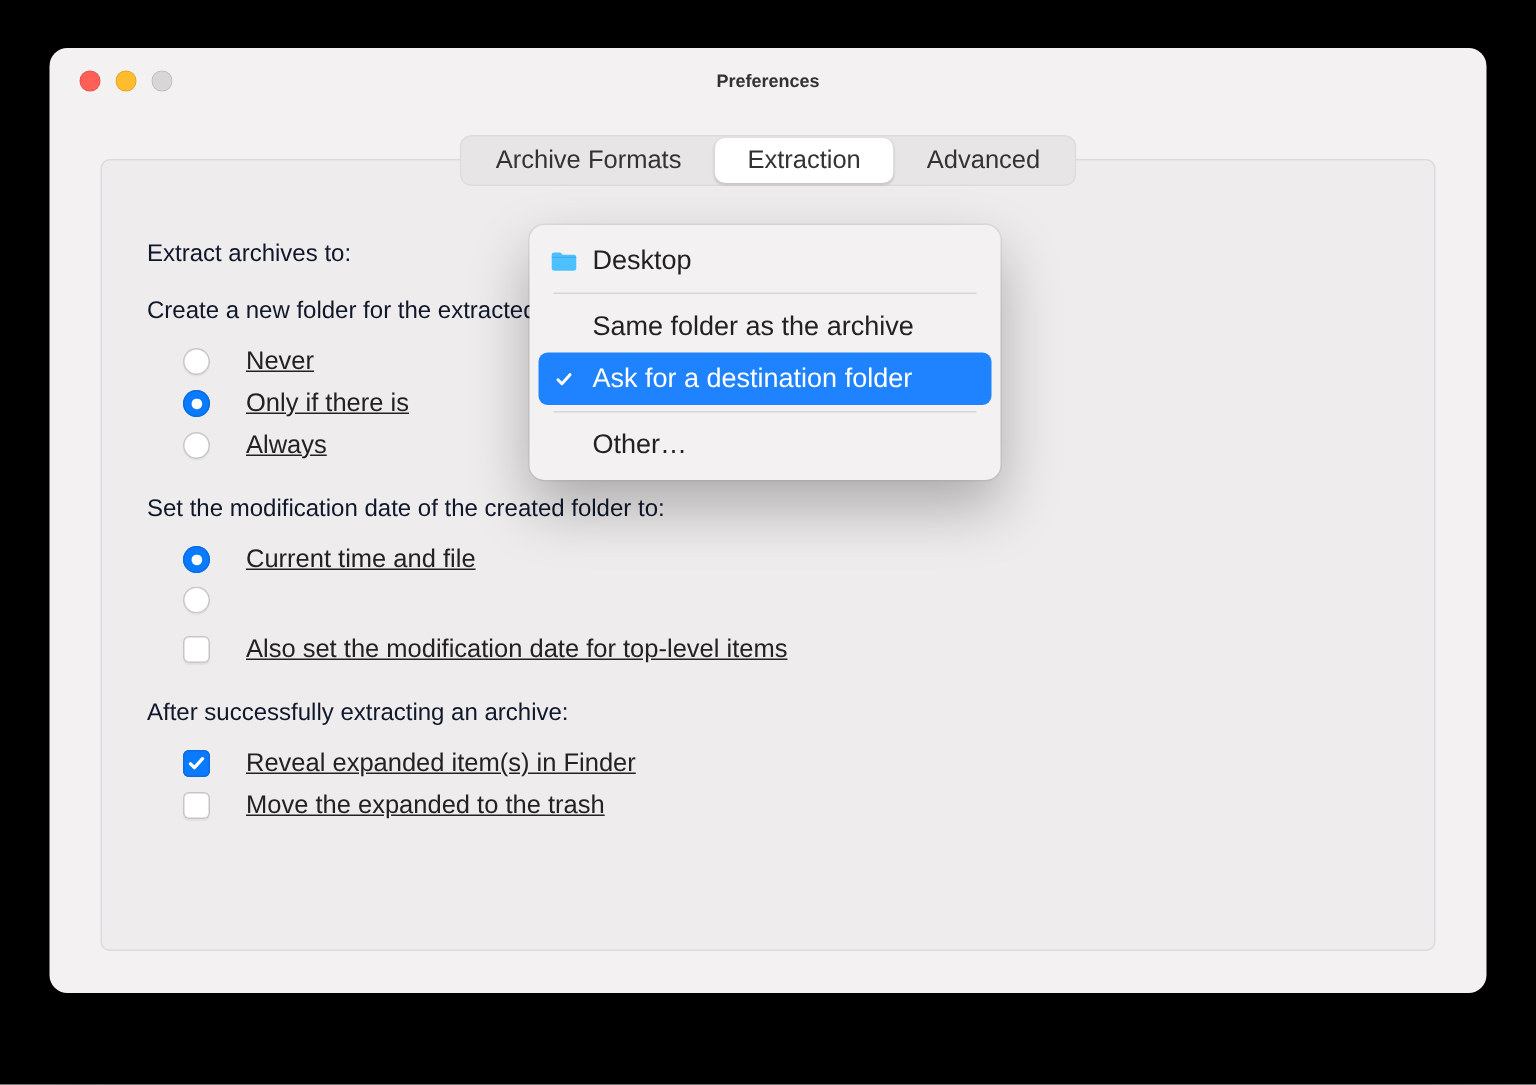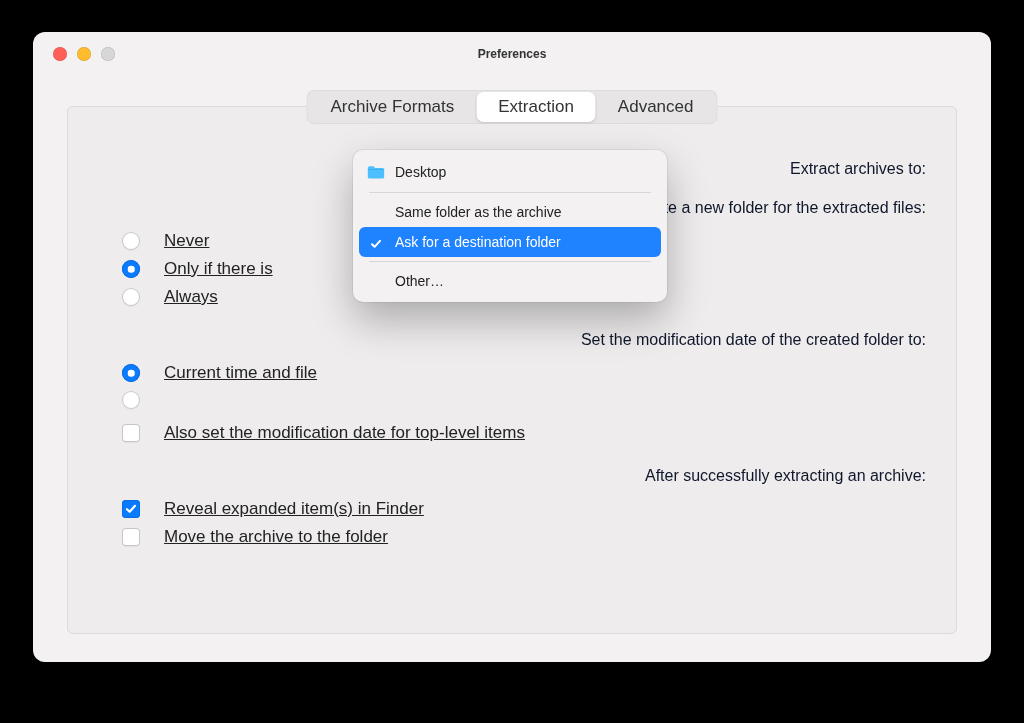--- a/index.html
+++ b/index.html
@@ -52,21 +52,20 @@
     }
 
     .content-pane {
       position: relative;
       margin: 30px 34px 20px 34px;
       height: 528px;
       background: #eeeced;
       border: 1px solid #dcdadc;
       border-radius: 6px;
       padding: 52px 30px 20px 30px;
-      text-align: right;
     }
 
     .tabs {
       position: absolute;
       top: -17px;
       left: 50%;
       transform: translateX(-50%);
       display: flex;
       background: #e7e5e6;
       border-radius: 8px;
@@ -151,38 +150,37 @@
       border-radius: 10px;
       box-shadow: 0 18px 40px rgba(0,0,0,0.28), 0 0 0 1px rgba(0,0,0,0.06);
       padding: 6px 0;
       z-index: 100;
     }
     .menu-item {
       display: flex;
       align-items: center;
       gap: 10px;
       padding: 7px 18px 7px 14px;
-      font-size: 14px;
+      font-size: 18px;
       color: #222;
     }
     .menu-item .slot {
       width: 18px;
       display: flex;
       justify-content: center;
       align-items: center;
       flex-shrink: 0;
     }
     .menu-item.selected {
       background: #1f82ff;
       color: #fff;
       border-radius: 6px;
       margin: 0 6px;
       padding-left: 8px;
       padding-right: 12px;
-      align-items: flex-end;
     }
     .menu-sep {
       height: 1px;
       background: #d8d6d7;
       margin: 4px 16px;
     }
 
     .folder-icon {
       width: 22px; height: 18px; position: relative;
     }
@@ -263,21 +261,21 @@
             <svg viewBox="0 0 12 12">
                 <path d="M2 6.2 L4.6 8.8 L10 2.8"></path>
               </svg>
           </span>
           <span>Reveal expanded item(s) in Finder</span>
         </div>
         <div class="opt">
           <span class="check">
             
           </span>
-          <span>Move the archive to the folder</span>
+          <span>Move the expanded to the trash</span>
         </div>
       </div>
     </div>
 
   </div>
 
   <div class="popup">
     <div class="menu-item">
       <span class="slot">
         <span class="folder-icon">

